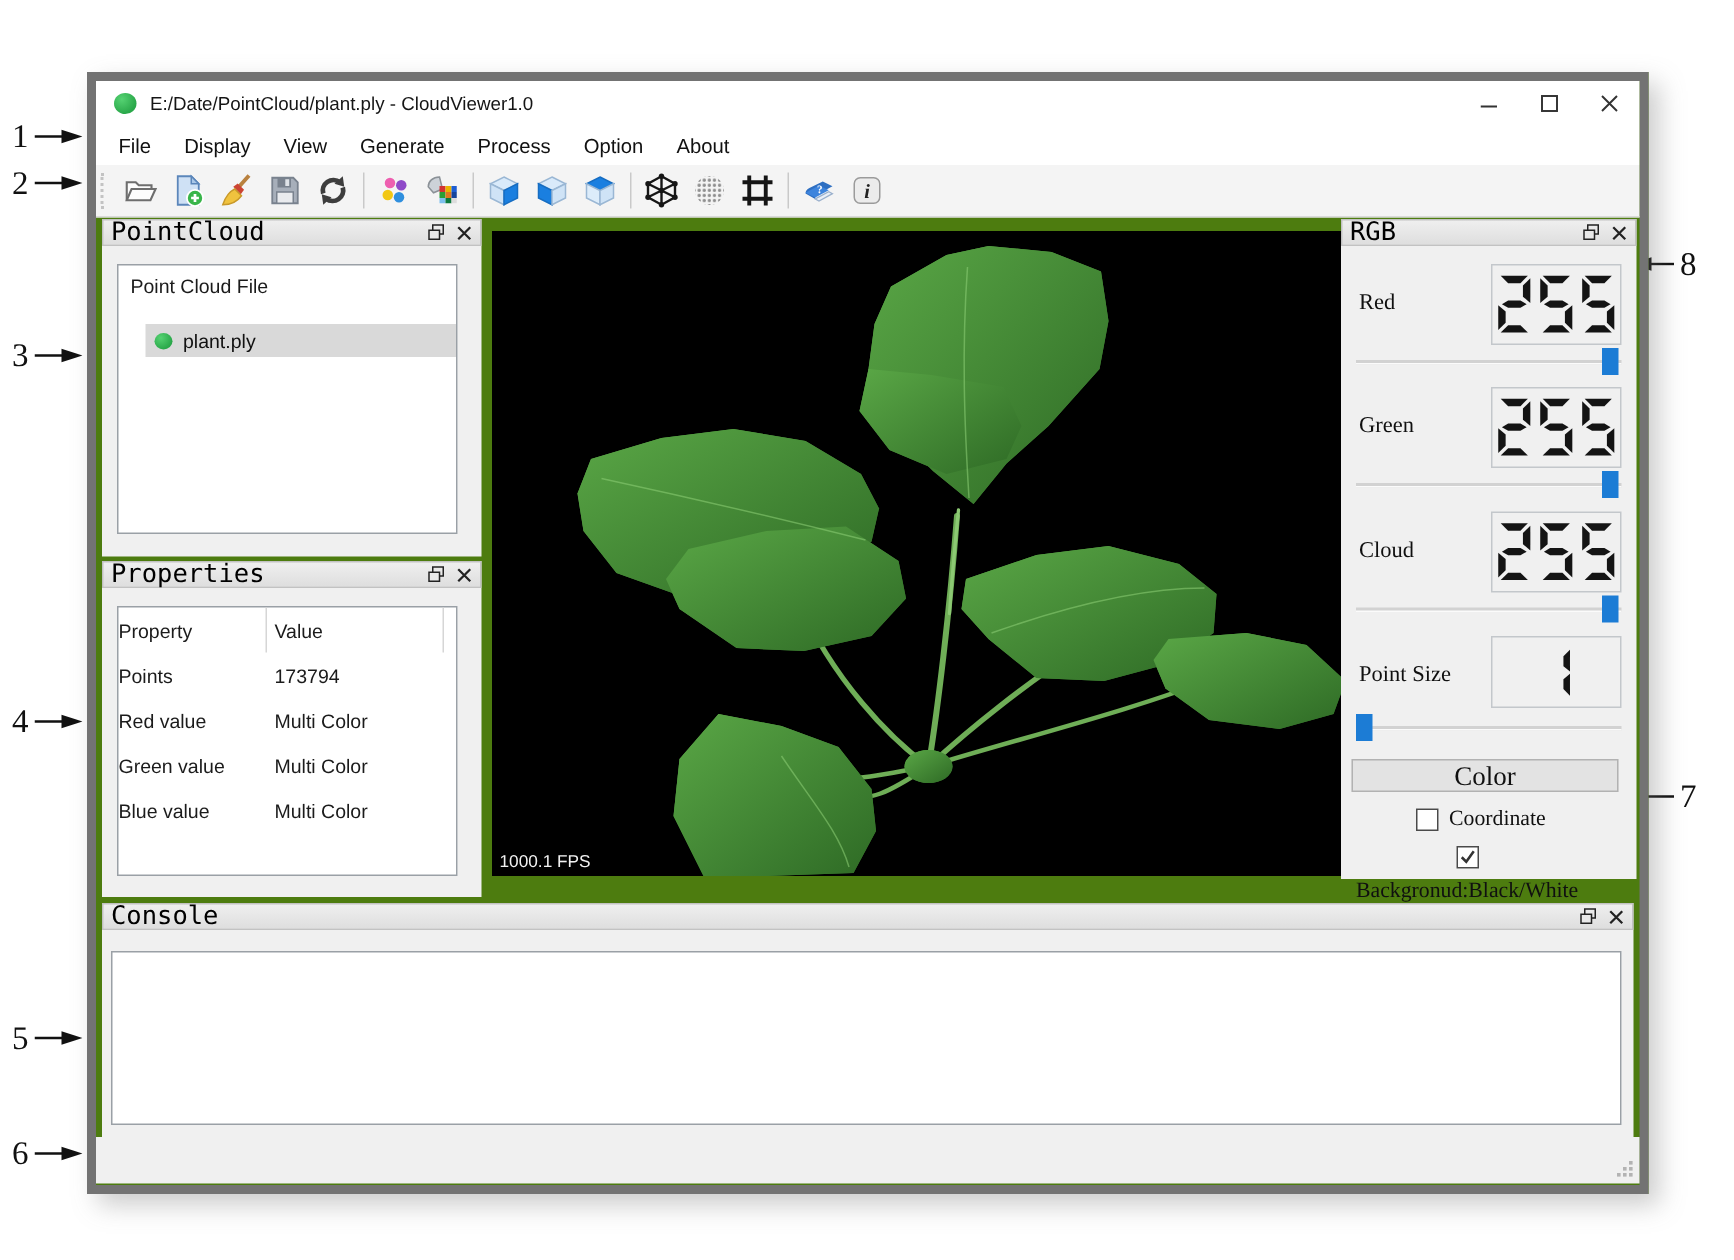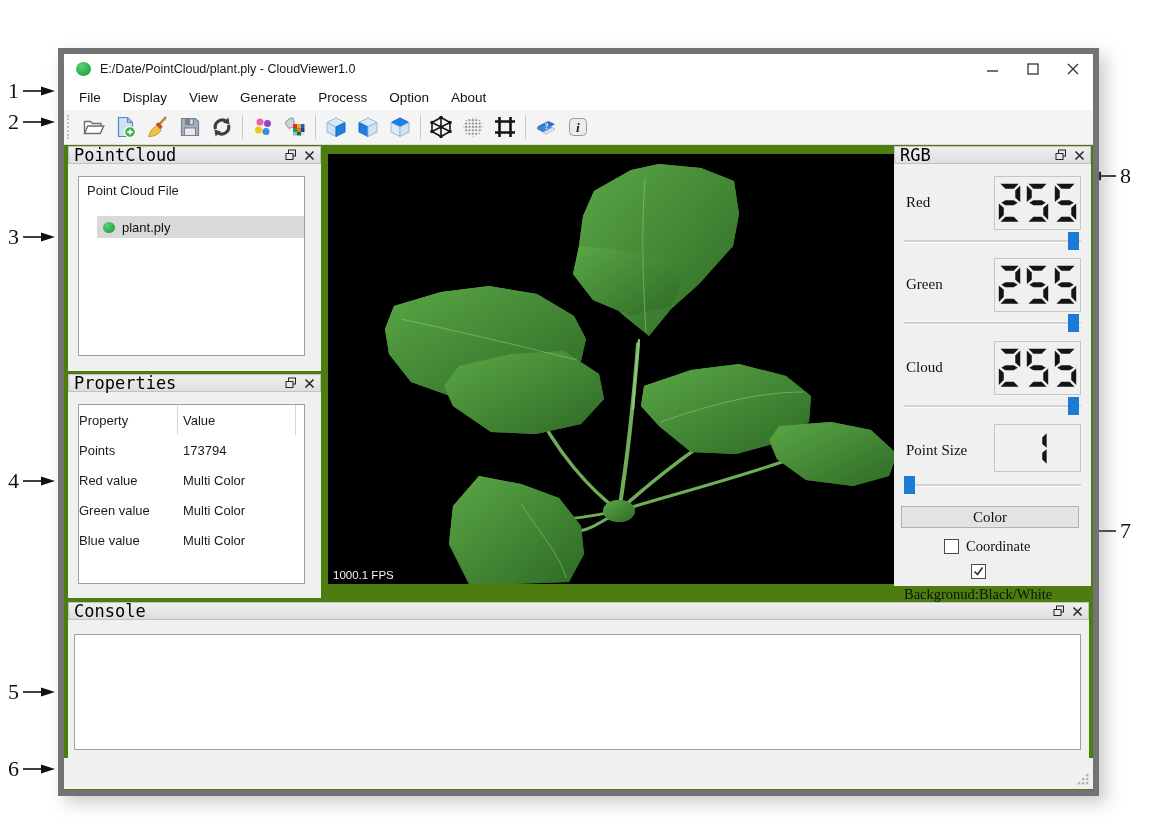--- a/index.html
+++ b/index.html
@@ -54,21 +54,21 @@
   .fps{position:absolute;left:5px;bottom:3px;color:#f2f2f2;font-size:11.5px;}
   
   .rgb-label{position:absolute;font-family:"Liberation Serif",serif;font-size:15px;color:#101010;}
   .lcd{position:absolute;width:85px;height:52px;border:1px solid #c3c7cb;background:#f0f0f0;
        display:flex;align-items:center;justify-content:center;}
   .lcd svg{height:76%;}
   .slider{position:absolute;width:177px;height:18px;}
   .groove{position:absolute;left:0;right:0;top:8px;height:2px;background:#d2d2d2;border-bottom:1px solid #fbfbfb;}
   .handle{position:absolute;top:0;width:11px;height:18px;background:#1c7cd5;}
   .btn-color{position:absolute;left:7px;top:360px;width:178px;height:22px;background:#e3e3e3;
-             border:1px solid #b2b2b2;font-family:"Liberation Serif",serif;font-size:15px;color:#101010;
+             border:1px solid #b2b2b2;font-family:"Liberation Serif",serif;font-size:18px;color:#101010;
              display:flex;align-items:center;justify-content:center;}
   .cbrow{position:absolute;left:10px;display:flex;align-items:center;gap:7px;}
   .cb{width:13px;height:13px;background:#fff;border:1px solid #4a4a4a;display:flex;
       align-items:center;justify-content:center;}
   .cblabel{font-family:"Liberation Serif",serif;font-size:14.5px;color:#101010;}
   
   .statusbar{position:absolute;left:0;top:704px;width:100%;height:31px;background:#f0f0f0;}
   .grip{position:absolute;right:3px;bottom:3px;}
   
   .callout{position:absolute;display:flex;align-items:center;gap:4px;height:26px;}

